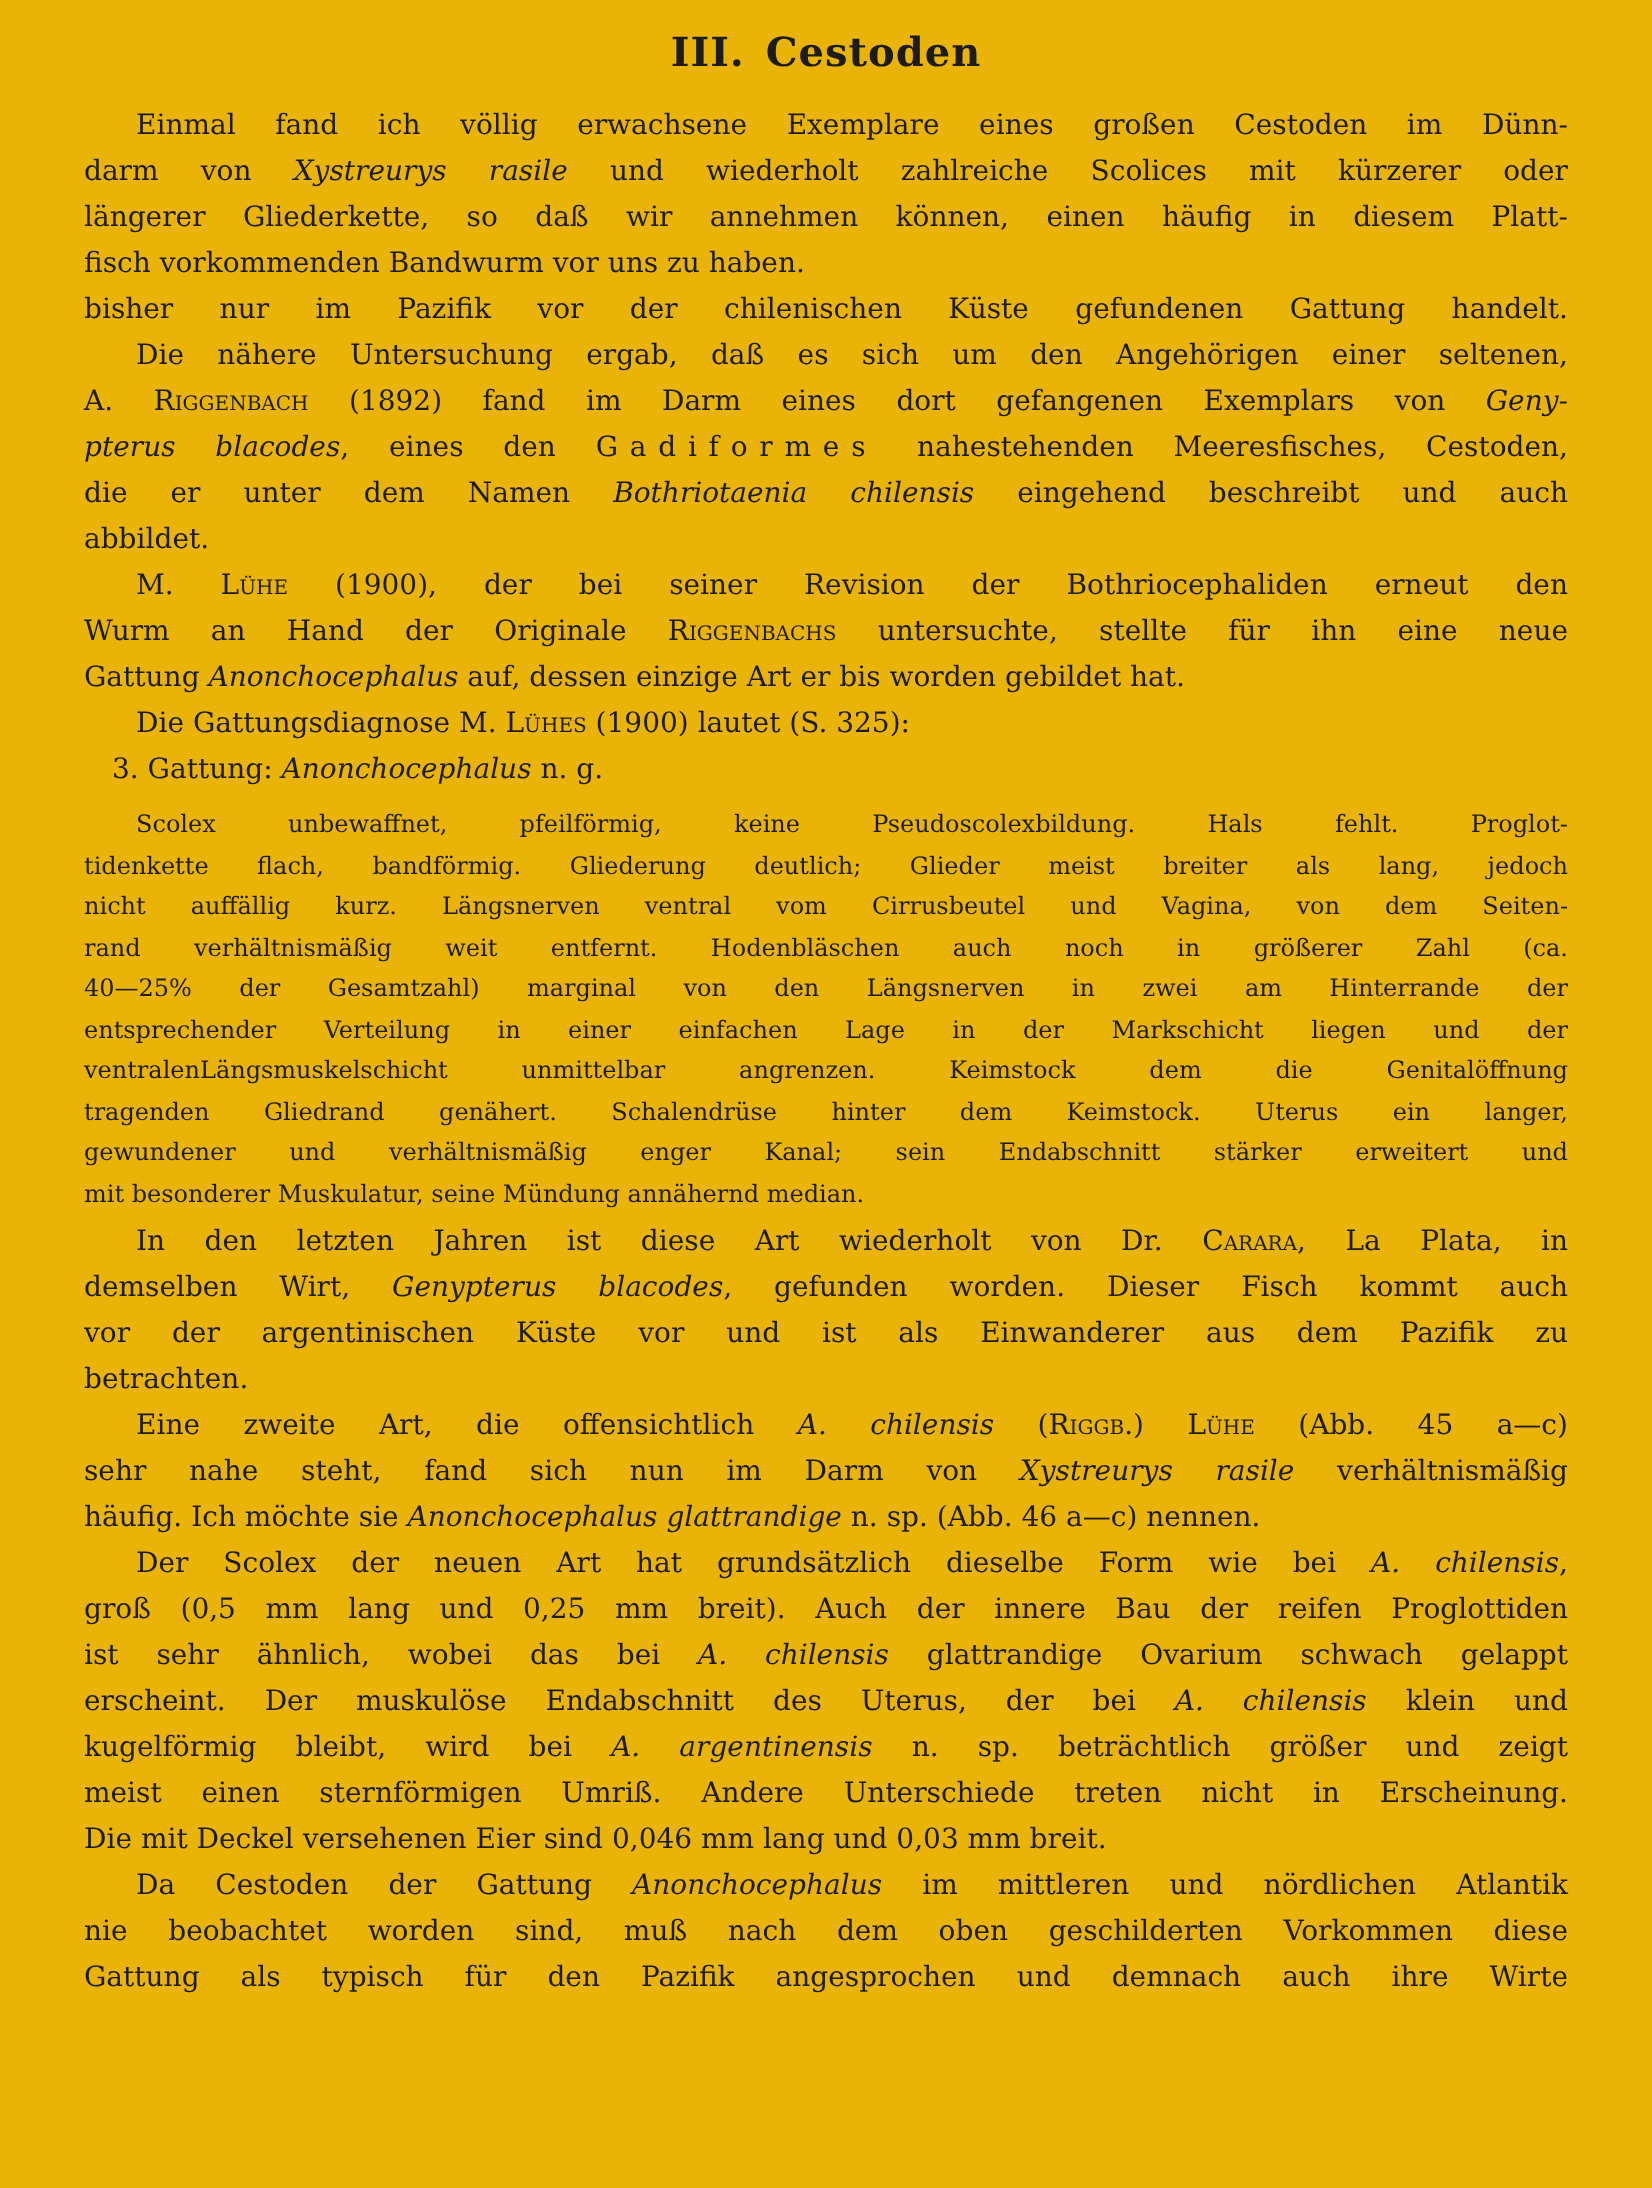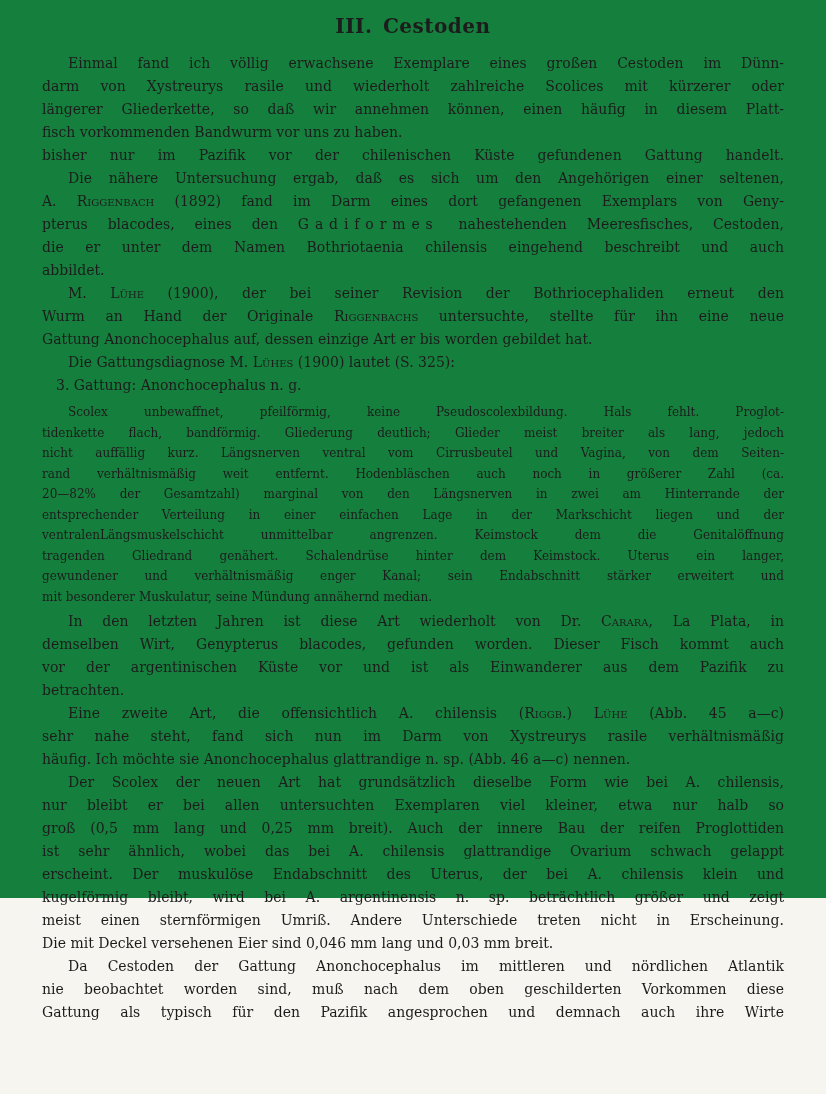--- a/index.html
+++ b/index.html
@@ -4,38 +4,38 @@
 <style>
   html,body{margin:0;padding:0}
   body{
     width:826px;height:1094px;
     background:#f6f5f0;
     color:#1c1c1c;
     font-family:"DejaVu Serif", serif;
     overflow:hidden;
     position:relative;
   }
-  .page{position:absolute;left:0;top:0;width:826px;height:898px;background:#15803d}
+  .page{position:absolute;left:0;top:0;width:826px;height:1094px;background:#eab308}
   .content{position:absolute;left:42px;top:8px;width:742px}
   .heading{
     font-size:20px;font-weight:bold;text-align:center;
     margin:6px 0 14px 0;letter-spacing:0.5px;
   }
   .para{margin:0}
   .para.main{font-size:14px;line-height:23px}
   .para.small{font-size:12px;line-height:20.5px;margin:5px 0 3px 0}
   .line{
     text-align:justify;
     text-align-last:justify;
     white-space:normal;
   }
   .line.last{text-align-last:left}
   .line.ind{text-indent:26px}
   .line.ind2{text-indent:14px}
-  .i{}
+  .i{font-style:italic}
   .sc{font-variant:small-caps}
   .sp{letter-spacing:0.42em}
 </style>
 </head>
 <body style="background: rgb(246, 245, 240); color: rgb(28, 28, 28);">
 
 <div class="page">
   <div class="content">
     <h1 class="heading">III. Cestoden</h1>
     <div id="textblock">
@@ -62,41 +62,40 @@
           <div class="line ind last"><span>Die Gattungsdiagnose M. </span><span class="sc">Lühes</span><span> (1900) lautet (S. 325):</span></div>
         </div>
         <div class="para main">
           <div class="line ind2 last"><span>3. Gattung: </span><span class="i">Anonchocephalus</span><span> n. g.</span></div>
         </div>
         <div class="para small">
           <div class="line ind"><span>Scolex unbewaffnet, pfeilförmig, keine Pseudoscolexbildung. Hals fehlt. Proglot-</span></div>
           <div class="line"><span>tidenkette flach, bandförmig. Gliederung deutlich; Glieder meist breiter als lang, jedoch</span></div>
           <div class="line"><span>nicht auffällig kurz. Längsnerven ventral vom Cirrusbeutel und Vagina, von dem Seiten-</span></div>
           <div class="line"><span>rand verhältnismäßig weit entfernt. Hodenbläschen auch noch in größerer Zahl (ca.</span></div>
-          <div class="line"><span>20—82% der Gesamtzahl) marginal von den Längsnerven in zwei am Hinterrande der</span></div>
+          <div class="line"><span>40—25% der Gesamtzahl) marginal von den Längsnerven in zwei am Hinterrande der</span></div>
           <div class="line"><span>entsprechender Verteilung in einer einfachen Lage in der Markschicht liegen und der</span></div>
           <div class="line"><span>ventralenLängsmuskelschicht unmittelbar angrenzen. Keimstock dem die Genitalöffnung</span></div>
           <div class="line"><span>tragenden Gliedrand genähert. Schalendrüse hinter dem Keimstock. Uterus ein langer,</span></div>
           <div class="line"><span>gewundener und verhältnismäßig enger Kanal; sein Endabschnitt stärker erweitert und</span></div>
           <div class="line last"><span>mit besonderer Muskulatur, seine Mündung annähernd median.</span></div>
         </div>
         <div class="para main">
           <div class="line ind"><span>In den letzten Jahren ist diese Art wiederholt von Dr. </span><span class="sc">Carara</span><span>, La Plata, in</span></div>
           <div class="line"><span>demselben Wirt, </span><span class="i">Genypterus blacodes</span><span>, gefunden worden. Dieser Fisch kommt auch</span></div>
           <div class="line"><span>vor der argentinischen Küste vor und ist als Einwanderer aus dem Pazifik zu</span></div>
           <div class="line last"><span>betrachten.</span></div>
         </div>
         <div class="para main">
           <div class="line ind"><span>Eine zweite Art, die offensichtlich </span><span class="i">A. chilensis</span><span> (</span><span class="sc">Riggb</span><span>.) </span><span class="sc">Lühe</span><span> (Abb. 45 a—c)</span></div>
           <div class="line"><span>sehr nahe steht, fand sich nun im Darm von </span><span class="i">Xystreurys rasile</span><span> verhältnismäßig</span></div>
           <div class="line last"><span>häufig. Ich möchte sie </span><span class="i">Anonchocephalus glattrandige</span><span> n. sp. (Abb. 46 a—c) nennen.</span></div>
         </div>
         <div class="para main">
           <div class="line ind"><span>Der Scolex der neuen Art hat grundsätzlich dieselbe Form wie bei </span><span class="i">A. chilensis</span><span>,</span></div>
-          <div class="line"><span>nur bleibt er bei allen untersuchten Exemplaren viel kleiner, etwa nur halb so</span></div>
           <div class="line"><span>groß (0,5 mm lang und 0,25 mm breit). Auch der innere Bau der reifen Proglottiden</span></div>
           <div class="line"><span>ist sehr ähnlich, wobei das bei </span><span class="i">A. chilensis</span><span> glattrandige Ovarium schwach gelappt</span></div>
           <div class="line"><span>erscheint. Der muskulöse Endabschnitt des Uterus, der bei </span><span class="i">A. chilensis</span><span> klein und</span></div>
           <div class="line"><span>kugelförmig bleibt, wird bei </span><span class="i">A. argentinensis</span><span> n. sp. beträchtlich größer und zeigt</span></div>
           <div class="line"><span>meist einen sternförmigen Umriß. Andere Unterschiede treten nicht in Erscheinung.</span></div>
           <div class="line last"><span>Die mit Deckel versehenen Eier sind 0,046 mm lang und 0,03 mm breit.</span></div>
         </div>
         <div class="para main">
           <div class="line ind"><span>Da Cestoden der Gattung </span><span class="i">Anonchocephalus</span><span> im mittleren und nördlichen Atlantik</span></div>
           <div class="line"><span>nie beobachtet worden sind, muß nach dem oben geschilderten Vorkommen diese</span></div>

